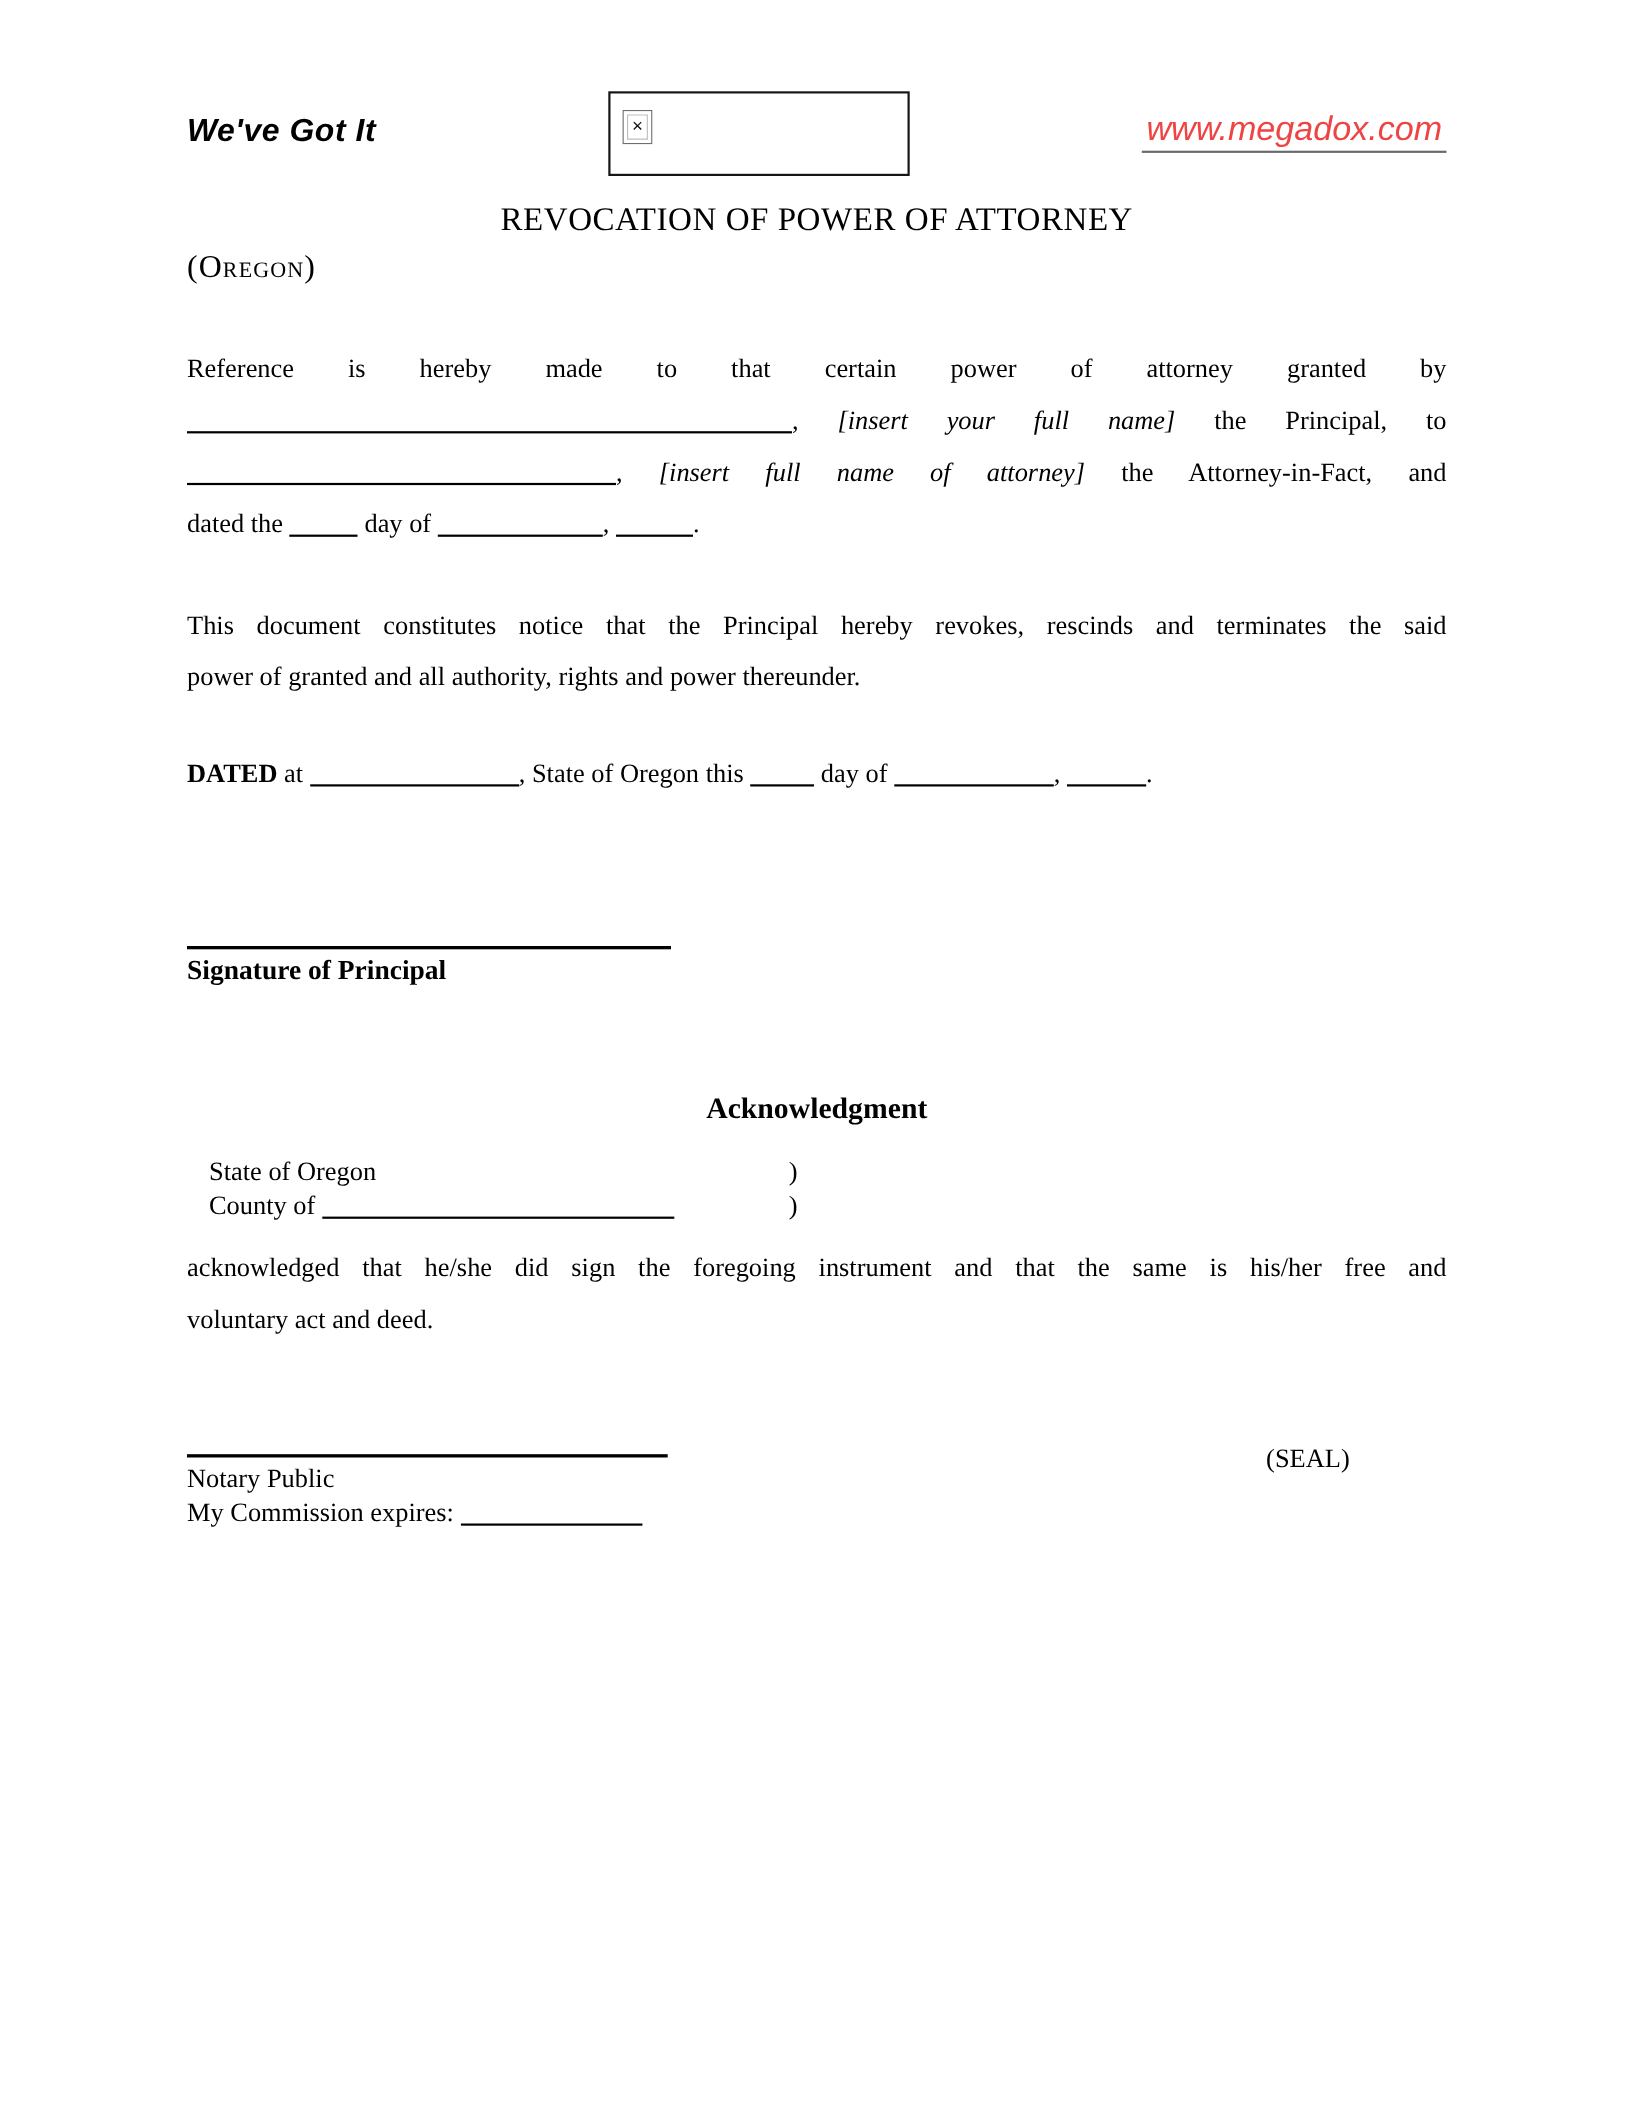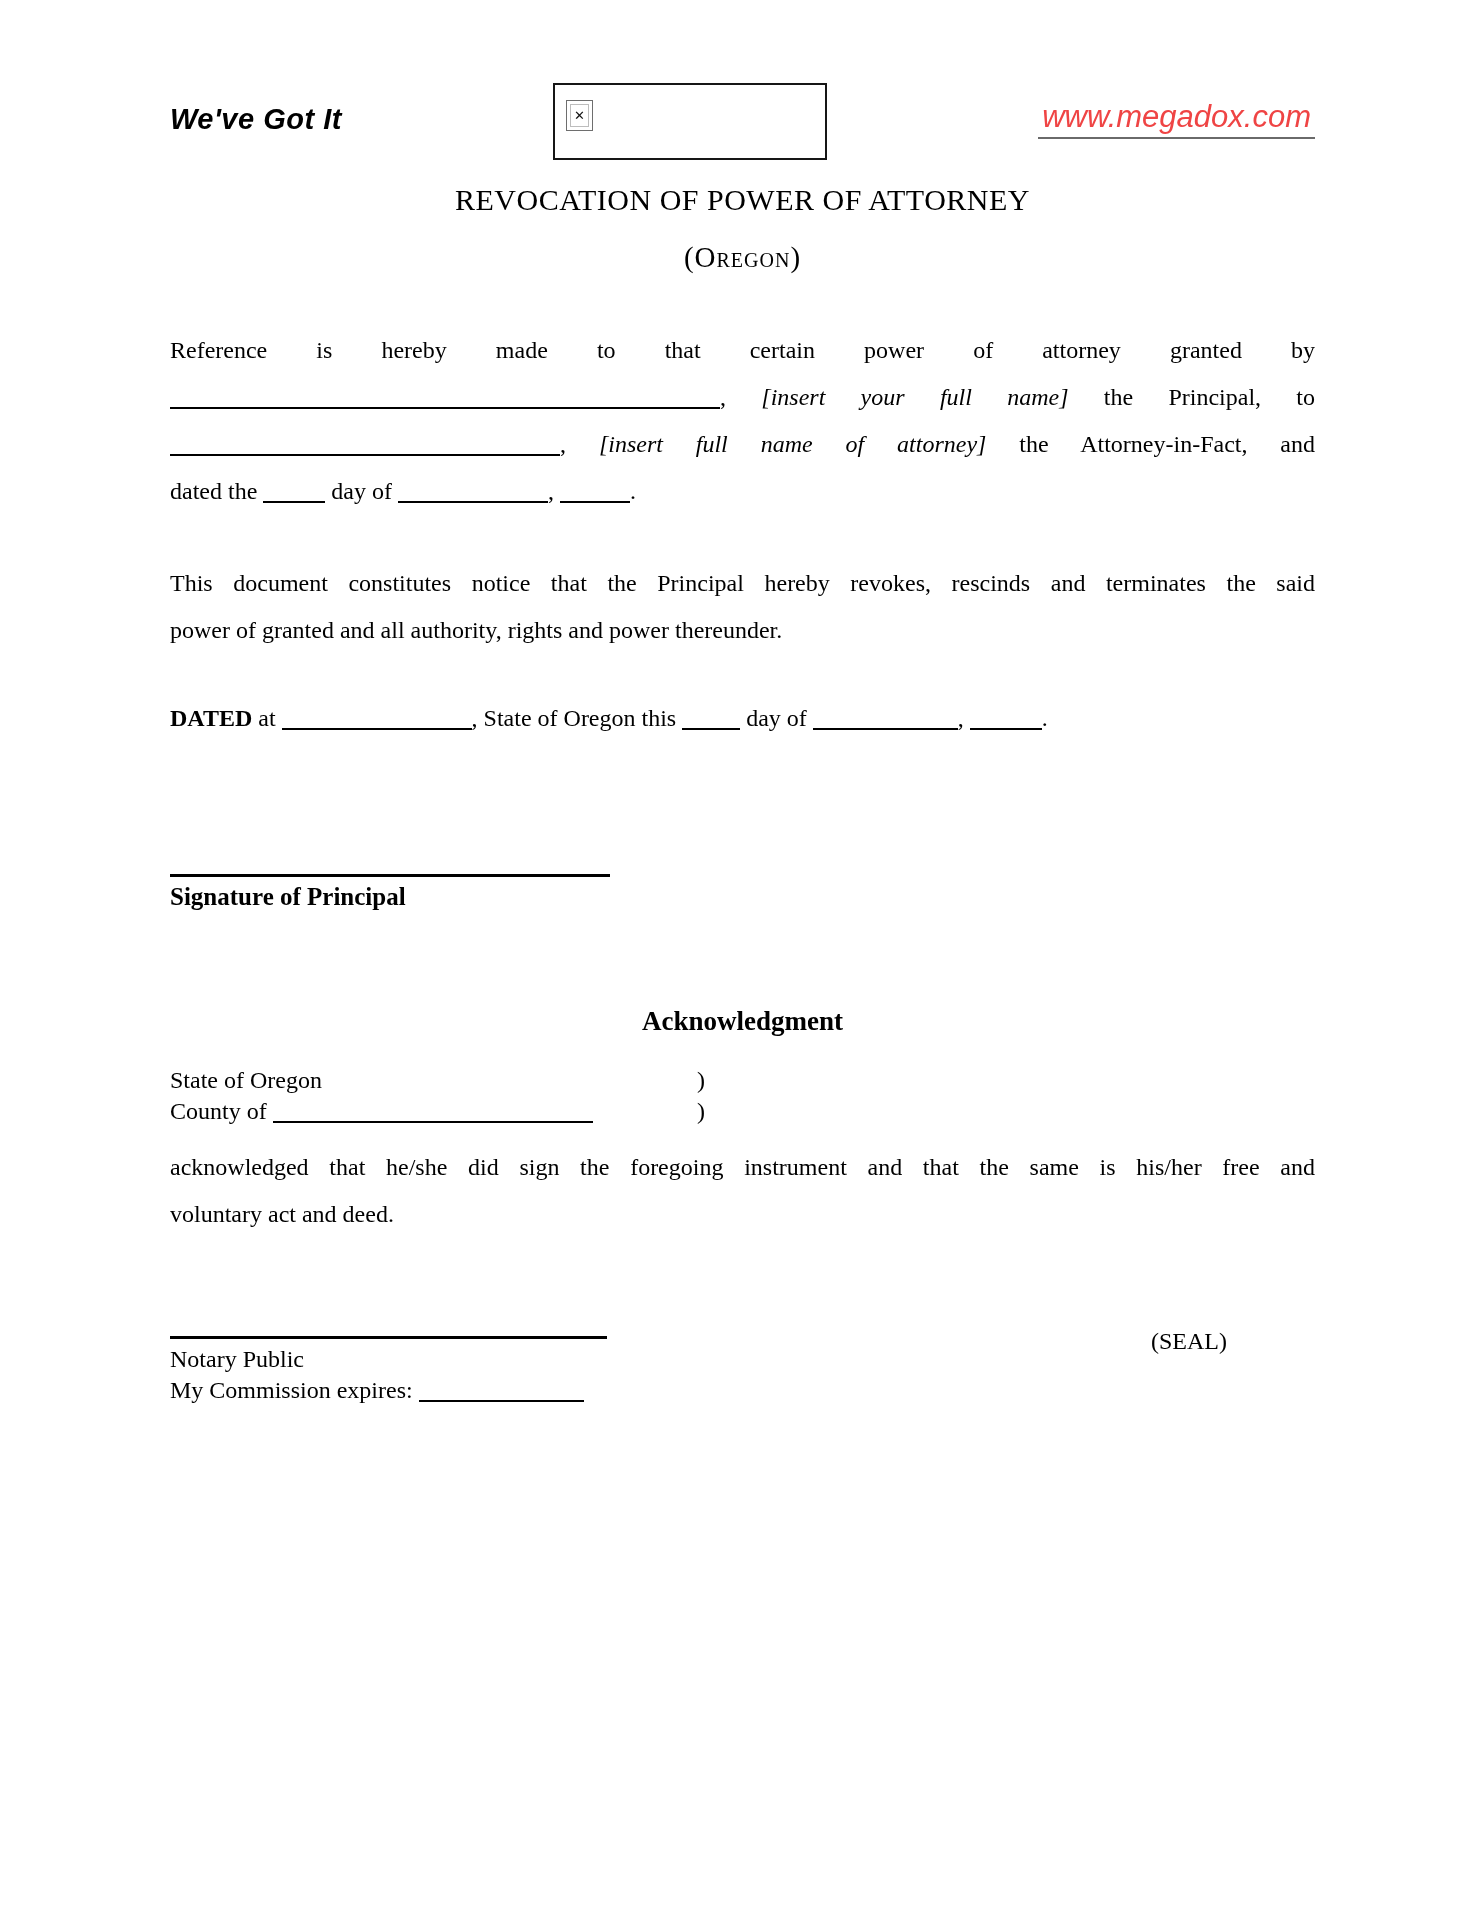--- a/index.html
+++ b/index.html
@@ -31,21 +31,21 @@
   }
   .website {
     font-family:"Liberation Sans", sans-serif;
     font-style:italic; font-size:31px; color:#ef4444;
     border-bottom:2px solid #6a6a6a;
     margin-top:16px; line-height:1.15; padding:0 4px 2px 4px;
   }
 
   
   .title { text-align:center; font-size:30px; margin-top:21px; letter-spacing:0.5px; line-height:38px; }
-  .subtitle { text-align:center; font-size:29px; margin-top:20px; font-variant:small-caps; letter-spacing:1px; line-height:36px; }
+  .subtitle { text-align:left; font-size:29px; margin-top:6px; font-variant:small-caps; letter-spacing:1px; line-height:36px; }
 
   
   .para { font-size:24px; }
   .line { line-height:47px; min-height:47px; }
   .jl { text-align:justify; text-align-last:justify; }
   .p1 { margin-top:52px; }
   .p2 { margin-top:45px; }
   .dated { margin-top:41px; }
   .blank {
     display:inline-block; height:6px;
@@ -56,21 +56,21 @@
   .bd { font-weight:bold; }
 
   
   .sig-block { margin-top:132px; }
   .sig-line { width:440px; border-bottom:3px solid #000; height:0; }
   .sig-label { font-weight:bold; font-size:25px; line-height:33px; margin-top:3px; }
 
   
   .ack-heading { text-align:center; font-weight:bold; font-size:27px; margin-top:88px; line-height:40px; }
   .ack-rows { margin-top:24px; font-size:24px; }
-  .ack-row { display:flex; line-height:31px; }
+  .ack-row { display:flex; line-height:31px;margin-left:20px; }
   .ack-left { width:527px; }
   .before-para { margin-top:17px; }
 
   
   .notary-block { margin-top:98px; position:relative; font-size:24px; }
   .seal { position:absolute; right:88px; top:-8px; font-size:24px; }
   .notary-line { width:437px; border-bottom:3px solid #000; height:0; margin-top:22px; }
   .notary-label { line-height:31px; margin-top:5px; }
   .commission { line-height:31px; }
 </style>

